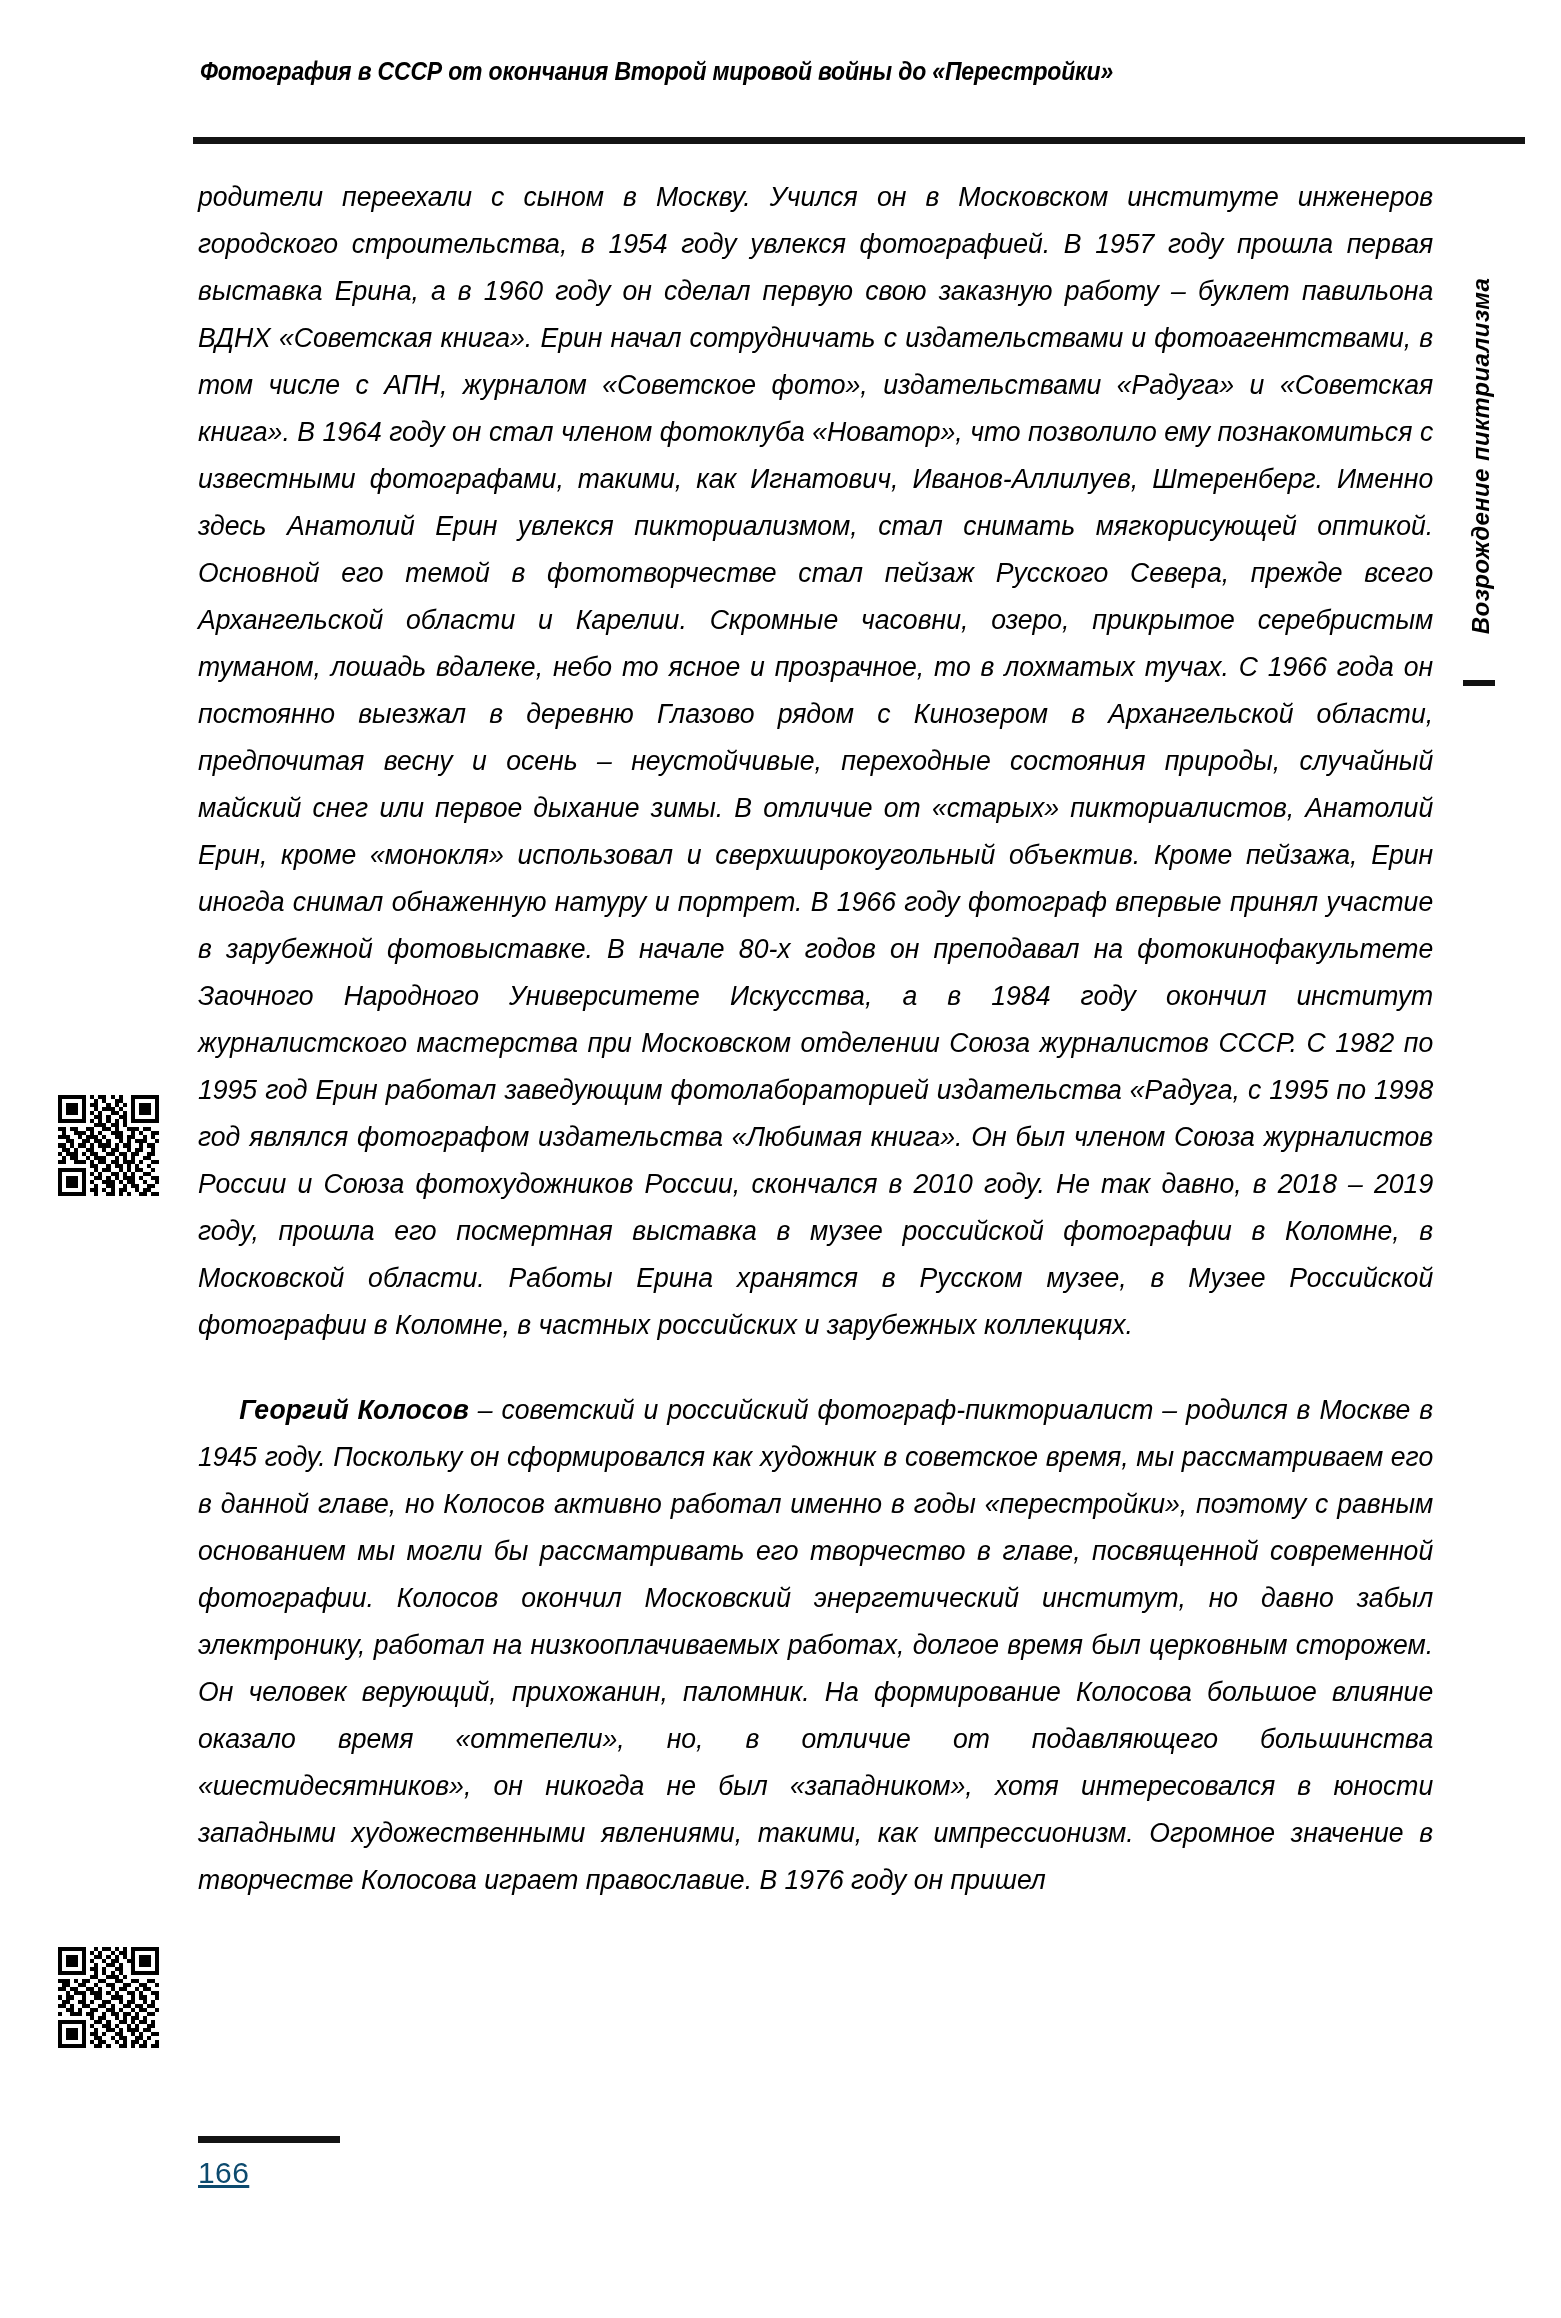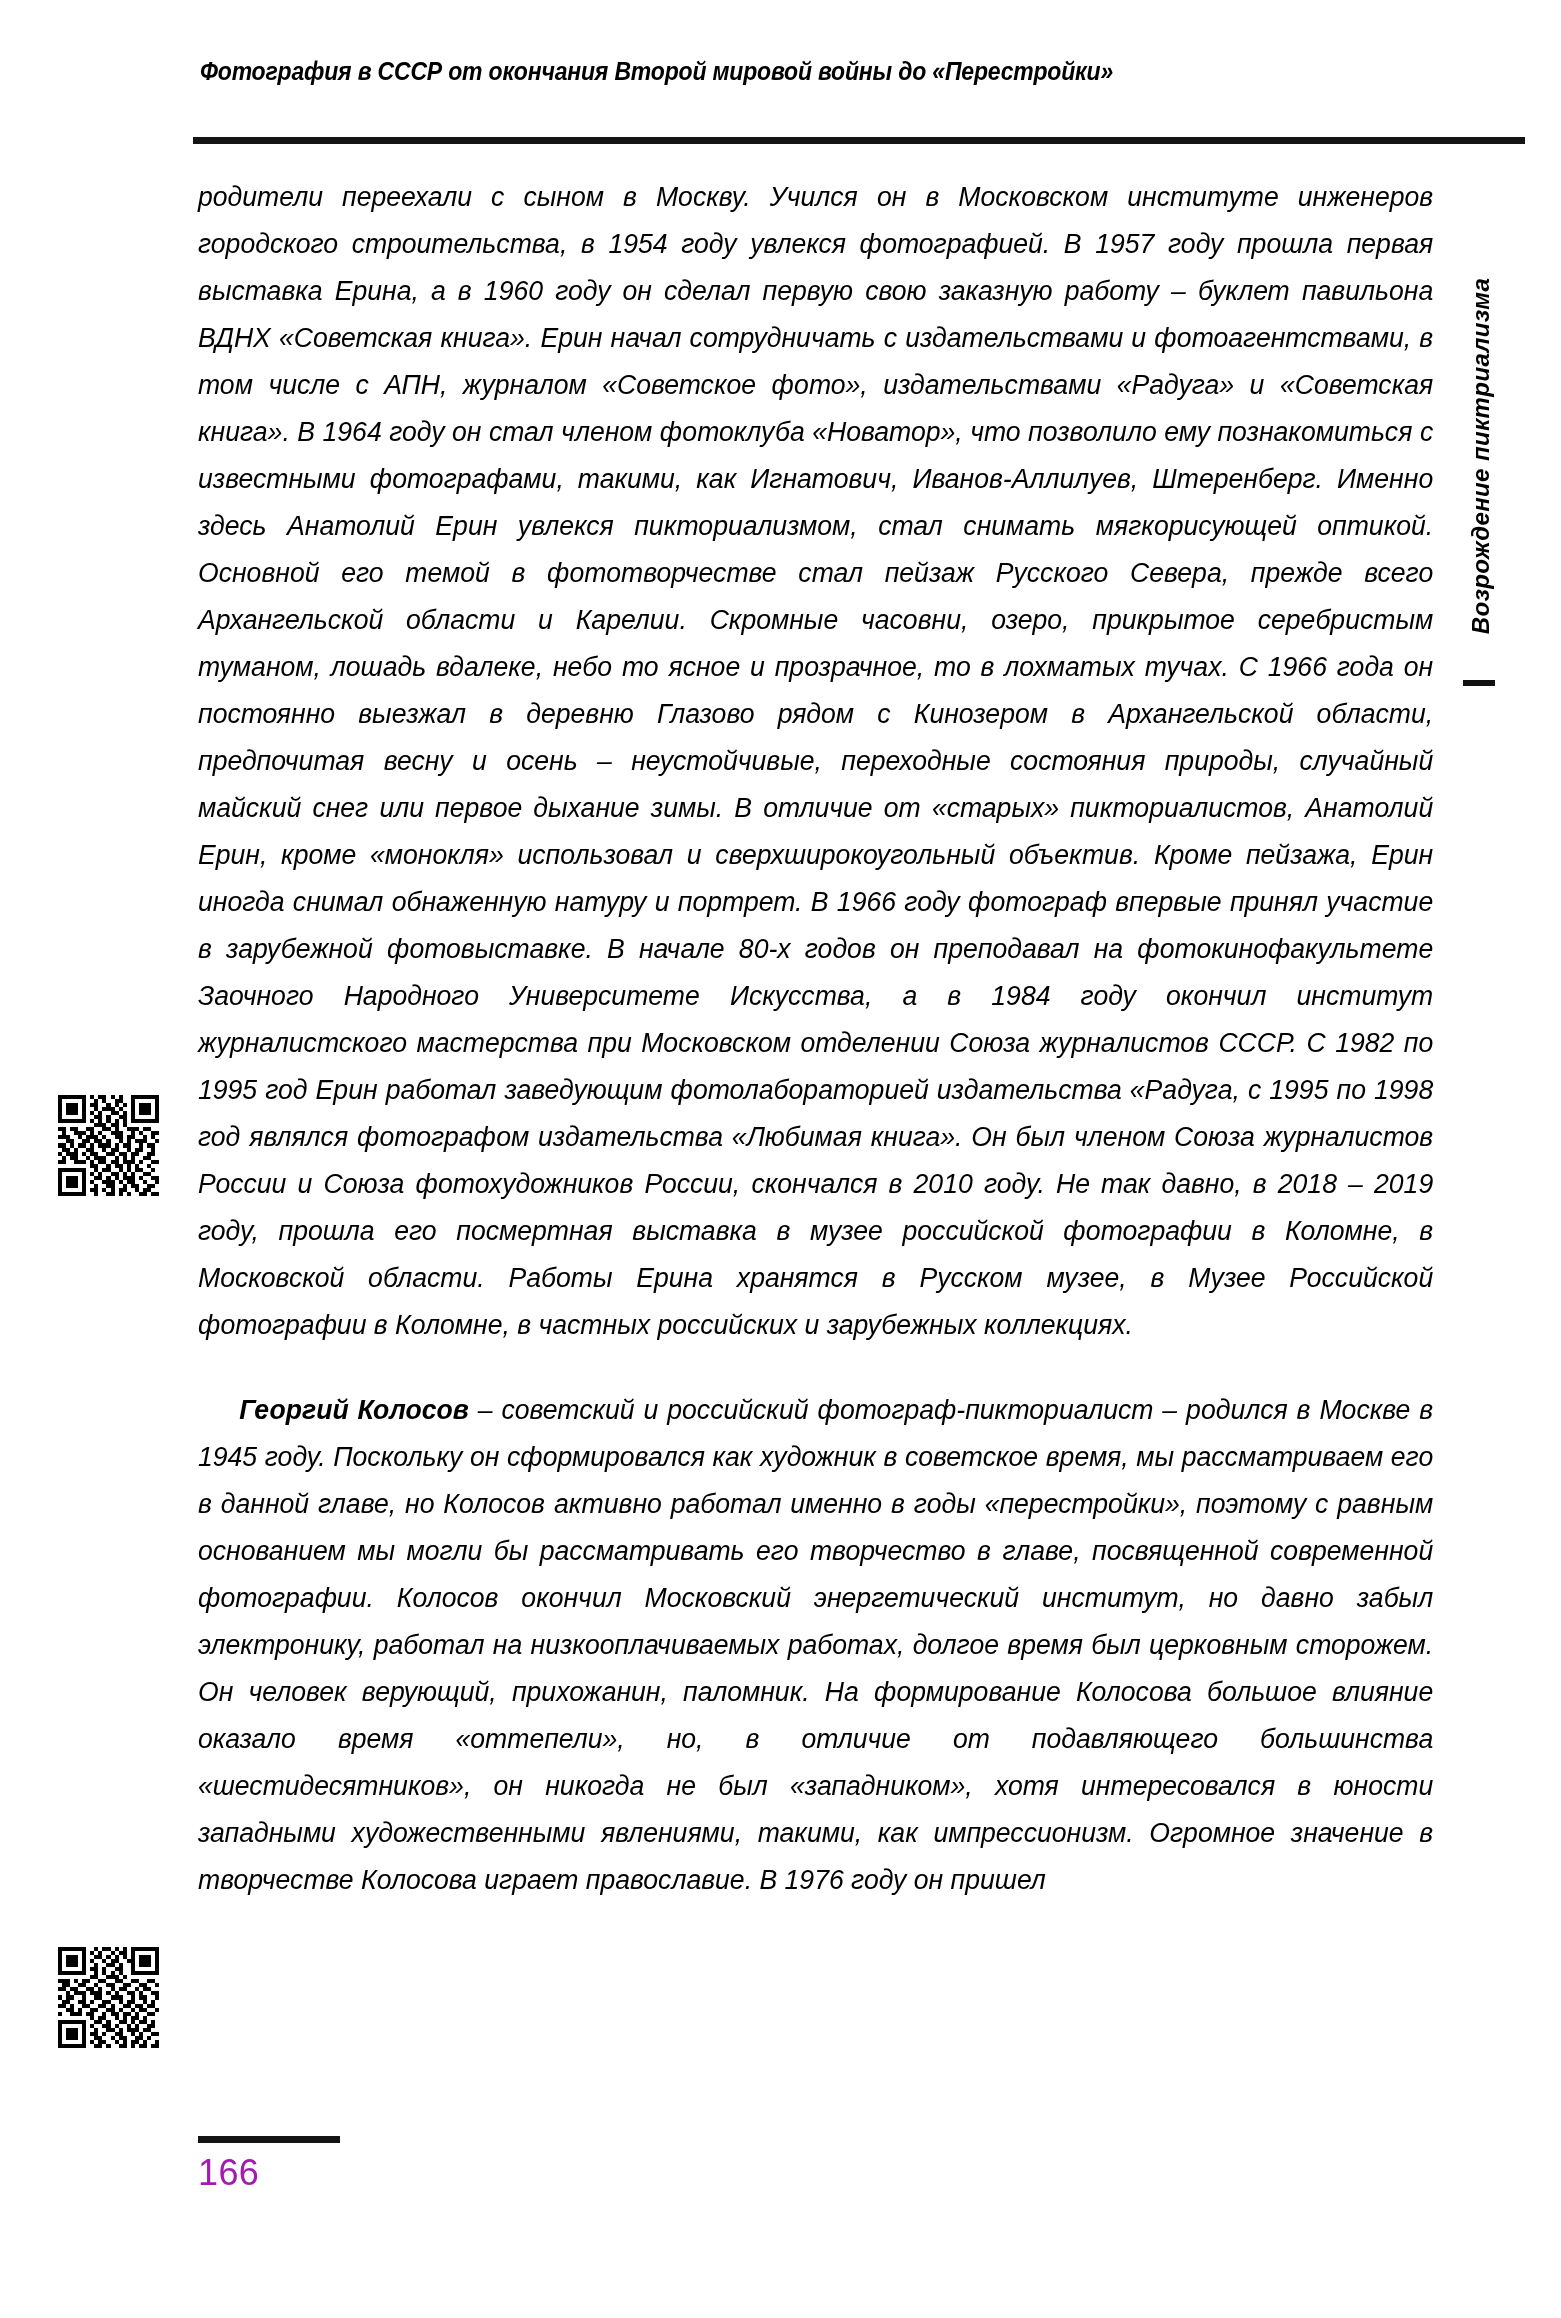--- a/index.html
+++ b/index.html
@@ -121,24 +121,25 @@
     left: 190px;
     top: 2136px;
     width: 142px;
     height: 7.2px;
     background: #141414;
   }
   .folio {
     position: absolute;
     left: 190px;
     top: 2153px;
-    font-size: 36px;
+    font-size: 30px;
     line-height: 40px;
-    color: #a21caf;
+    color: #0c4a6e;
     letter-spacing: 0.4px;
+    text-decoration: underline;
   }
 </style>
 </head>
 <body>
 
 <div class="page">
 
   <div class="running-head">Фотография в СССР от окончания Второй мировой войны до «Перестройки»</div>
 
   <div class="header-rule"></div>

